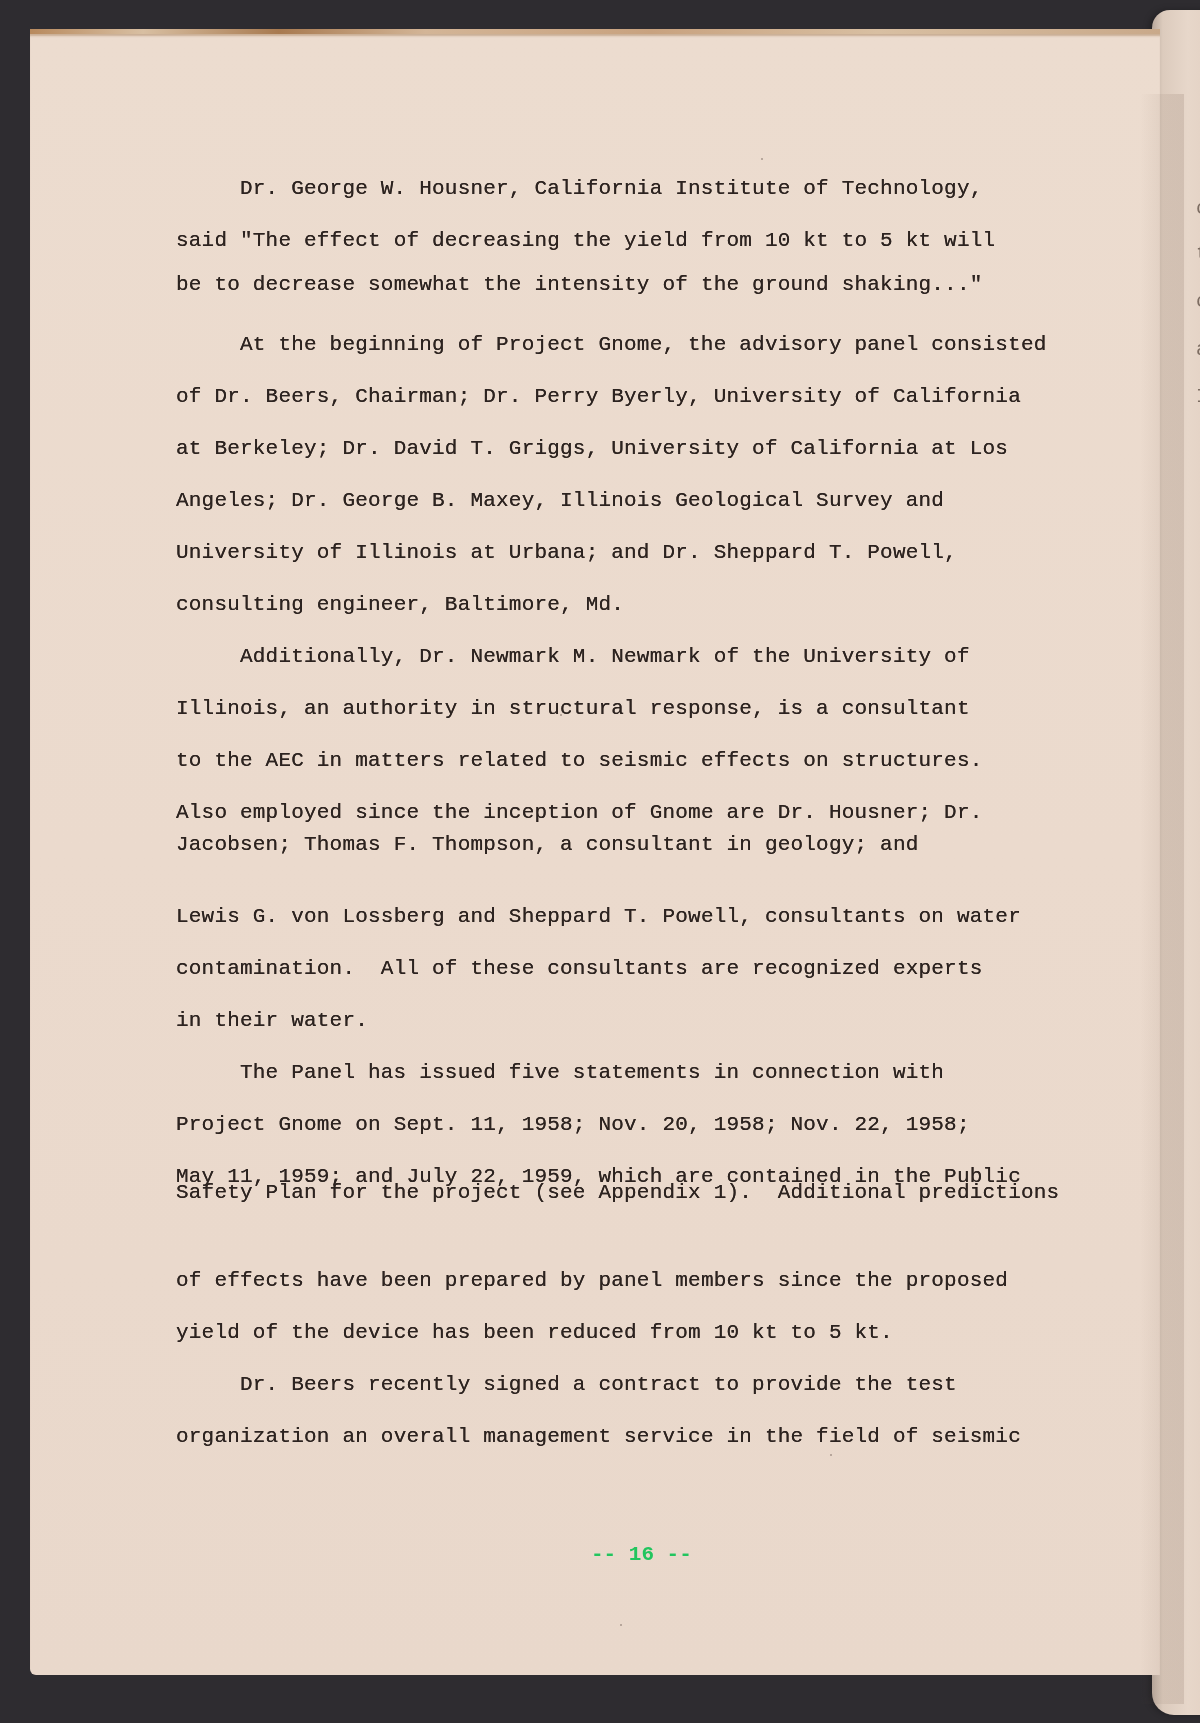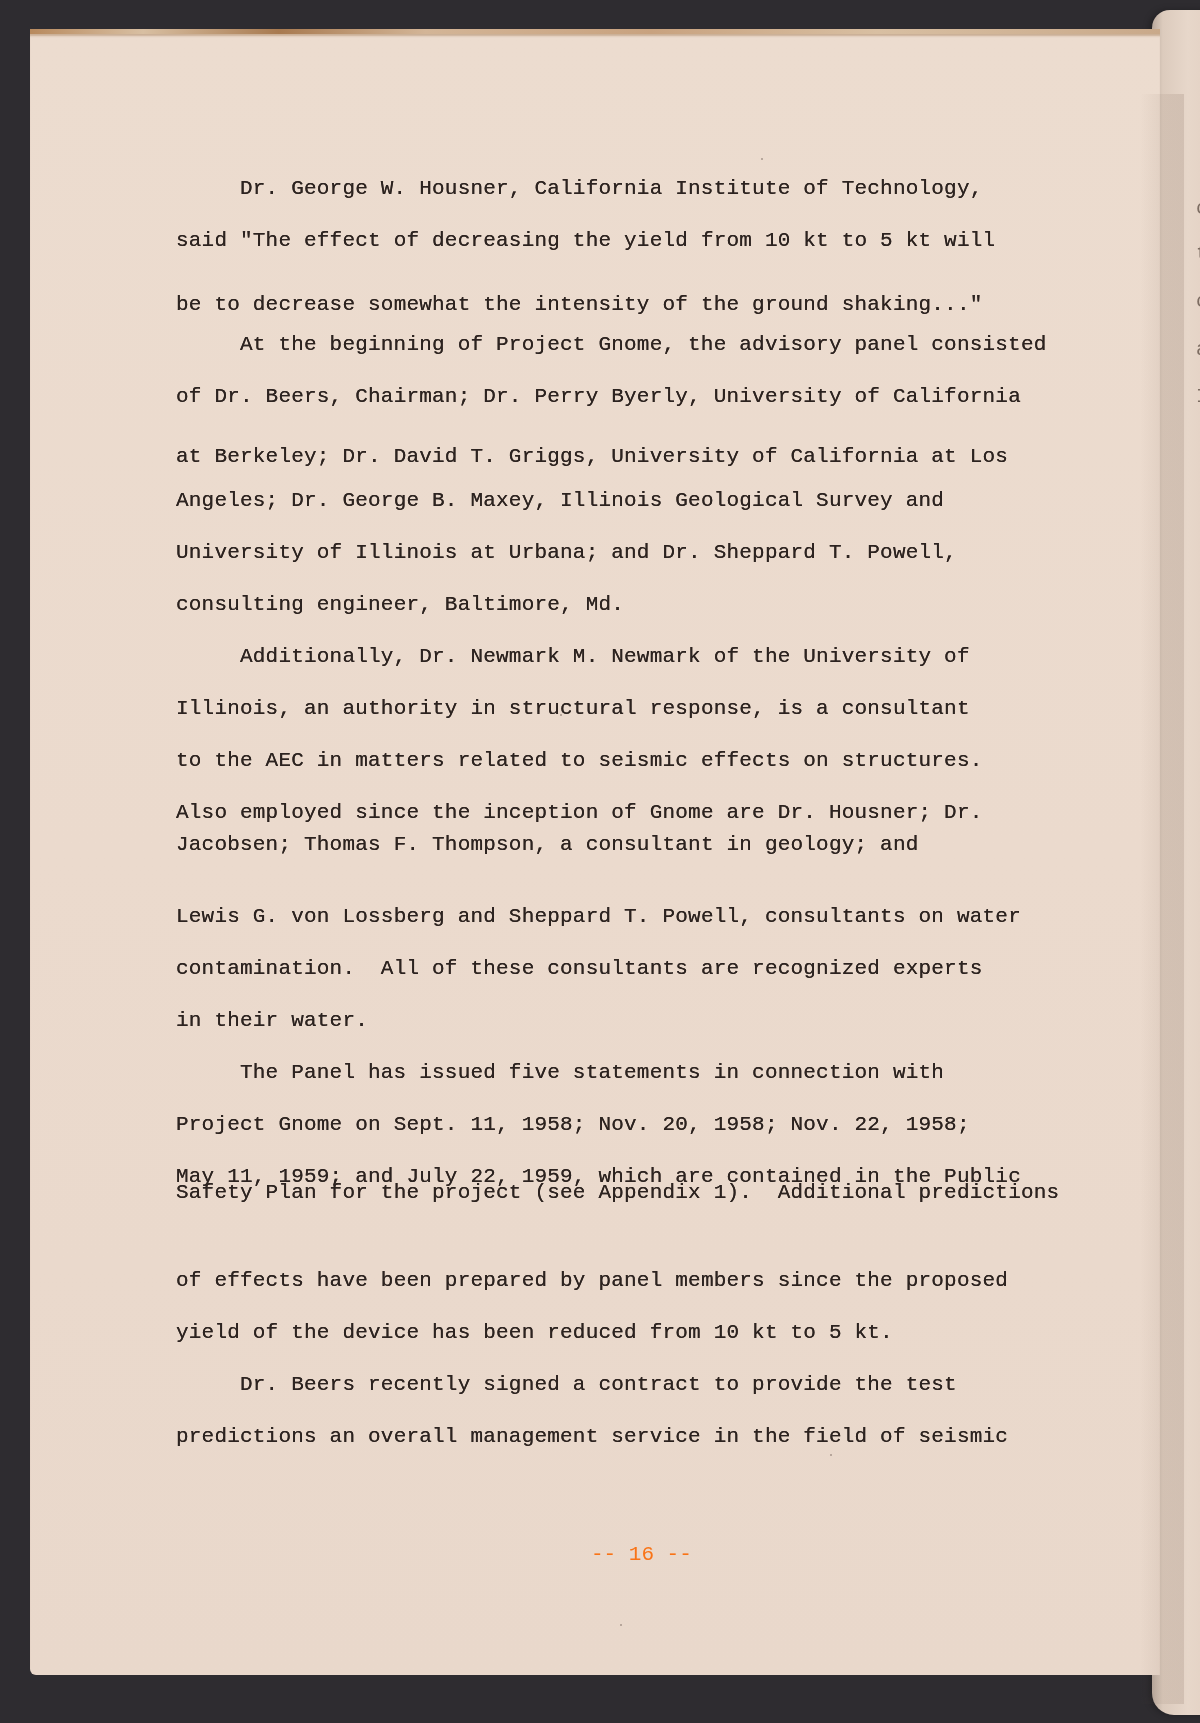--- a/index.html
+++ b/index.html
@@ -76,22 +76,23 @@
       line-height: 26px;
       text-shadow: 0 0 0.4px #3a2e28;
       font-family: Liberation Mono, monospace;
     }
     .line.indent { left: 64px; }
     .page-number {
       position: absolute;
       left: 591px;
       top: 1543px;
       font-size: 21px;
-      color: #f97316;
+      color: #22c55e;
       white-space: pre;
+      font-weight: bold;
     }
     .speck {
       position: absolute;
       width: 2px; height: 2px;
       background: #8a7a70;
       border-radius: 50%;
       opacity: 0.7;
     }
   </style>
 </head>
@@ -109,38 +110,38 @@
   <div class="gutter-shadow"></div>
   <span class="speck" style="left:731px;top:124px"></span>
   <span class="speck" style="left:530px;top:680px"></span>
   <span class="speck" style="left:800px;top:1420px"></span>
   <span class="speck" style="left:590px;top:1590px"></span>
 </div>
 
 <div class="text-block">
   <div class="line indent" style="top:0px">Dr. George W. Housner, California Institute of Technology,</div>
   <div class="line" style="top:52px">said "The effect of decreasing the yield from 10 kt to 5 kt will</div>
-  <div class="line" style="top:116px">be to decrease somewhat the intensity of the ground shaking..."</div>
+  <div class="line" style="top:96px">be to decrease somewhat the intensity of the ground shaking..."</div>
   <div class="line indent" style="top:156px">At the beginning of Project Gnome, the advisory panel consisted</div>
   <div class="line" style="top:208px">of Dr. Beers, Chairman; Dr. Perry Byerly, University of California</div>
-  <div class="line" style="top:268px">at Berkeley; Dr. David T. Griggs, University of California at Los</div>
+  <div class="line" style="top:260px">at Berkeley; Dr. David T. Griggs, University of California at Los</div>
   <div class="line" style="top:312px">Angeles; Dr. George B. Maxey, Illinois Geological Survey and</div>
   <div class="line" style="top:364px">University of Illinois at Urbana; and Dr. Sheppard T. Powell,</div>
   <div class="line" style="top:416px">consulting engineer, Baltimore, Md.</div>
   <div class="line indent" style="top:468px">Additionally, Dr. Newmark M. Newmark of the University of</div>
   <div class="line" style="top:520px">Illinois, an authority in structural response, is a consultant</div>
   <div class="line" style="top:572px">to the AEC in matters related to seismic effects on structures.</div>
   <div class="line" style="top:624px">Also employed since the inception of Gnome are Dr. Housner; Dr.</div>
   <div class="line" style="top:656px">Jacobsen; Thomas F. Thompson, a consultant in geology; and</div>
   <div class="line" style="top:728px">Lewis G. von Lossberg and Sheppard T. Powell, consultants on water</div>
   <div class="line" style="top:780px">contamination.  All of these consultants are recognized experts</div>
   <div class="line" style="top:832px">in their water.</div>
   <div class="line indent" style="top:884px">The Panel has issued five statements in connection with</div>
   <div class="line" style="top:936px">Project Gnome on Sept. 11, 1958; Nov. 20, 1958; Nov. 22, 1958;</div>
   <div class="line" style="top:988px">May 11, 1959; and July 22, 1959, which are contained in the Public</div>
   <div class="line" style="top:1004px">Safety Plan for the project (see Appendix 1).  Additional predictions</div>
   <div class="line" style="top:1092px">of effects have been prepared by panel members since the proposed</div>
   <div class="line" style="top:1144px">yield of the device has been reduced from 10 kt to 5 kt.</div>
   <div class="line indent" style="top:1196px">Dr. Beers recently signed a contract to provide the test</div>
-  <div class="line" style="top:1248px">predictions an overall management service in the field of seismic</div>
+  <div class="line" style="top:1248px">organization an overall management service in the field of seismic</div>
 </div>
 
 <div class="page-number">-- 16 --</div>
 
 </body></html>

